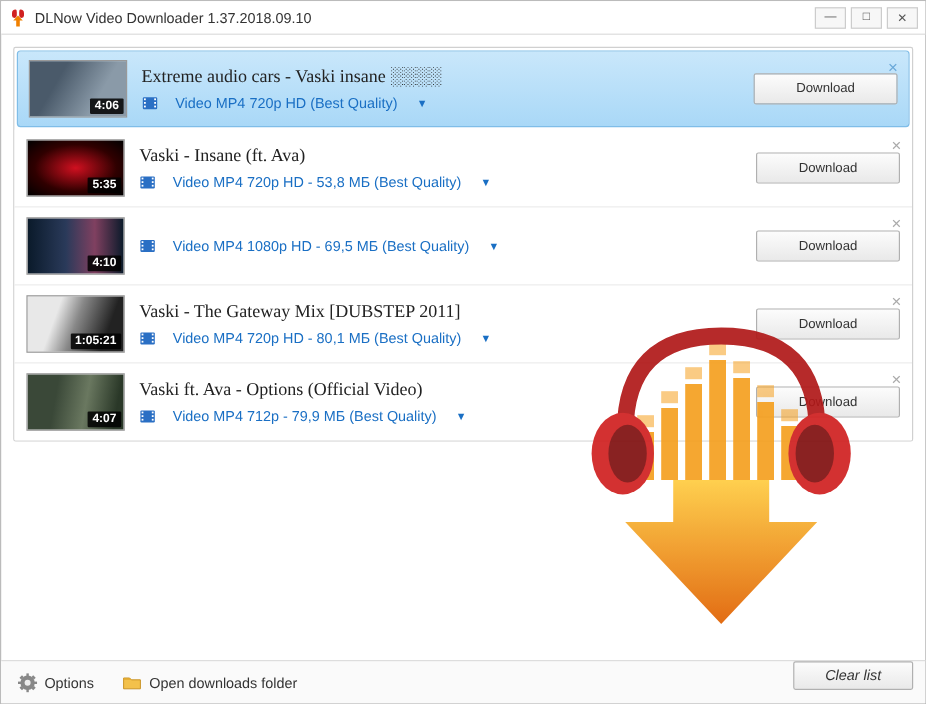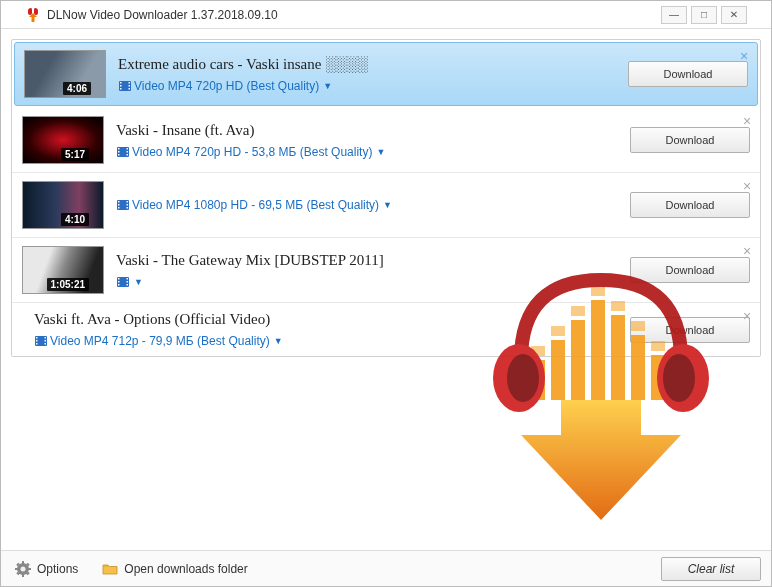--- a/index.html
+++ b/index.html
@@ -1,39 +1,39 @@
 <!DOCTYPE html>
 <html><head>
 <meta charset="utf-8">
 <style>
   * { box-sizing: border-box; margin: 0; padding: 0; font-family: "Segoe UI", Tahoma, sans-serif; }
   body { background: #fff; width: 772px; height: 587px; overflow: hidden; }
   .window { width: 772px; height: 587px; border: 1px solid #bbb; display: flex; flex-direction: column; background: #fff; }
-  .titlebar { height: 28px; background: #fff; border-bottom: 1px solid #ddd; display: flex; align-items: center; padding: 0 24px; }
+  .titlebar { height: 28px; background: #fff; border-bottom: 1px solid #ddd; display: flex; align-items: center; padding: 0 6px; }
   .titlebar .app-icon { width: 16px; height: 16px; margin-right: 6px; display: inline-flex; align-items: center; justify-content: center; }
   .titlebar .title { font-size: 12px; color: #333; flex: 1; }
   .titlebar .win-controls { display: flex; gap: 0; }
   .titlebar .win-btn { width: 26px; height: 18px; border: 1px solid #ccc; background: #f7f7f7; display: flex; align-items: center; justify-content: center; font-size: 10px; color: #555; margin-left: 4px; cursor: pointer; }
   .content { flex: 1; padding: 10px 10px 6px 10px; position: relative; overflow: hidden; }
   .list { border: 1px solid #d0d0d0; border-radius: 2px; overflow: hidden; }
   .item { display: flex; align-items: center; padding: 8px 10px; border-bottom: 1px solid #e8e8e8; position: relative; background: #fff; }
   .item:last-child { border-bottom: none; }
   .item.selected { background: linear-gradient(#c9e7fb, #a9d8f7); border: 1px solid #7fbde8; border-radius: 3px; margin: 2px; padding: 7px 9px; }
   .thumb { width: 82px; height: 48px; background: #222; position: relative; flex-shrink: 0; border: 1px solid #999; }
-  .thumb .dur { position: absolute; bottom: 2px; right: 14px; background: rgba(0,0,0,0.85); color: #fff; font-size: 10px; font-weight: bold; padding: 1px 4px; border-radius: 1px; }
+  .thumb .dur { position: absolute; bottom: 2px; right: 2px; background: rgba(0,0,0,0.85); color: #fff; font-size: 10px; font-weight: bold; padding: 1px 4px; border-radius: 1px; }
   .info { flex: 1; margin-left: 12px; min-width: 0; }
   .vtitle { font-size: 15px; color: #222; margin-bottom: 6px; white-space: nowrap; overflow: hidden; text-overflow: ellipsis; font-family: Liberation Serif, serif; }
-  .quality-row { display: flex; align-items: center; gap: 2px; }
+  .quality-row { display: flex; align-items: center; gap: 14px; }
   .film-icon { width: 14px; height: 14px; display: inline-block; }
   .quality { font-size: 12px; color: #1a6fc4; cursor: pointer; }
   .dd-arrow { color: #1a6fc4; font-size: 9px; margin-left: 2px; }
   .dl-btn { width: 120px; height: 26px; background: linear-gradient(#fcfcfc, #e9e9e9); border: 1px solid #b0b0b0; border-radius: 2px; font-size: 11px; color: #333; cursor: pointer; flex-shrink: 0; }
   .close-x { position: absolute; top: 6px; right: 6px; width: 14px; height: 14px; color: #aaa; font-size: 14px; line-height: 14px; text-align: center; cursor: pointer; }
   .item.selected .close-x { color: #6aa8d8; }
-  .footer { height: 36px; border-top: 1px solid #ddd; display: flex; align-items: center; padding: 0 10px; gap: 16px; background: #fafafa; }
+  .footer { height: 36px; border-top: 1px solid #ddd; display: flex; padding: 0 10px; gap: 16px; background: #fafafa; }
   .footer .fbtn { display: flex; align-items: center; gap: 6px; font-size: 12px; color: #333; cursor: pointer; background: none; border: none; padding: 4px; }
   .footer .spacer { flex: 1; }
   .clear-btn { width: 100px; height: 24px; background: linear-gradient(#fcfcfc, #e9e9e9); border: 1px solid #b0b0b0; border-radius: 2px; font-size: 12px; color: #333; cursor: pointer; font-style: italic; }
   .logo-overlay { position: absolute; right: 30px; bottom: 10px; width: 280px; height: 280px; pointer-events: none; opacity: 0.92; }
   
   .thumb.t0 { background: linear-gradient(120deg,#4a5a6a 30%,#8a9aa8 70%); }
   .thumb.t1 { background: radial-gradient(ellipse at center,#d01020 0%,#300000 60%,#000 100%); }
   .thumb.t2 { background: linear-gradient(90deg,#0a1a2a,#2a3a5a 40%,#804060 70%,#0a1a2a); }
   .thumb.t3 { background: linear-gradient(110deg,#e8e8e8 30%,#888 50%,#222 80%); }
   .thumb.t4 { background: linear-gradient(100deg,#3a4838 30%,#6a7860 60%,#2a3828 90%); }
@@ -82,21 +82,21 @@
             <span class="quality">Video MP4 720p HD (Best Quality)</span>
             <span class="dd-arrow">▼</span>
           </div>
         </div>
         <button class="dl-btn">Download</button>
         <span class="close-x">×</span>
       </div>
 
       <div class="item">
         <div class="thumb t1">
-          <span class="dur">5:17</span>
+          <span class="dur">5:35</span>
         </div>
         <div class="info">
           <div class="vtitle">Vaski - Insane (ft. Ava)</div>
           <div class="quality-row">
             <span class="film-icon">
               <svg width="14" height="14" viewBox="0 0 14 14">
                   <rect x="1" y="2" width="12" height="10" fill="#2a6fc4" rx="1"></rect>
                   <rect x="2" y="3" width="1.5" height="1.5" fill="#fff"></rect>
                   <rect x="2" y="6" width="1.5" height="1.5" fill="#fff"></rect>
                   <rect x="2" y="9" width="1.5" height="1.5" fill="#fff"></rect>
@@ -149,28 +149,32 @@
               <svg width="14" height="14" viewBox="0 0 14 14">
                   <rect x="1" y="2" width="12" height="10" fill="#2a6fc4" rx="1"></rect>
                   <rect x="2" y="3" width="1.5" height="1.5" fill="#fff"></rect>
                   <rect x="2" y="6" width="1.5" height="1.5" fill="#fff"></rect>
                   <rect x="2" y="9" width="1.5" height="1.5" fill="#fff"></rect>
                   <rect x="10.5" y="3" width="1.5" height="1.5" fill="#fff"></rect>
                   <rect x="10.5" y="6" width="1.5" height="1.5" fill="#fff"></rect>
                   <rect x="10.5" y="9" width="1.5" height="1.5" fill="#fff"></rect>
                 </svg>
             </span>
-            <span class="dd-arrow">▼</span>
-          </div>
-        </div>
-        <button class="dl-btn">Download</button>
-        <span class="close-x">×</span>
-      </div>
-
-      <div class="item">
+            <span class="quality">Video MP4 720p HD - 80,1 МБ (Best Quality)</span>
+            <span class="dd-arrow">▼</span>
+          </div>
+        </div>
+        <button class="dl-btn">Download</button>
+        <span class="close-x">×</span>
+      </div>
+
+      <div class="item">
+        <div class="thumb t4">
+          <span class="dur">4:07</span>
+        </div>
         <div class="info">
           <div class="vtitle">Vaski ft. Ava - Options (Official Video)</div>
           <div class="quality-row">
             <span class="film-icon">
               <svg width="14" height="14" viewBox="0 0 14 14">
                   <rect x="1" y="2" width="12" height="10" fill="#2a6fc4" rx="1"></rect>
                   <rect x="2" y="3" width="1.5" height="1.5" fill="#fff"></rect>
                   <rect x="2" y="6" width="1.5" height="1.5" fill="#fff"></rect>
                   <rect x="2" y="9" width="1.5" height="1.5" fill="#fff"></rect>
                   <rect x="10.5" y="3" width="1.5" height="1.5" fill="#fff"></rect>

